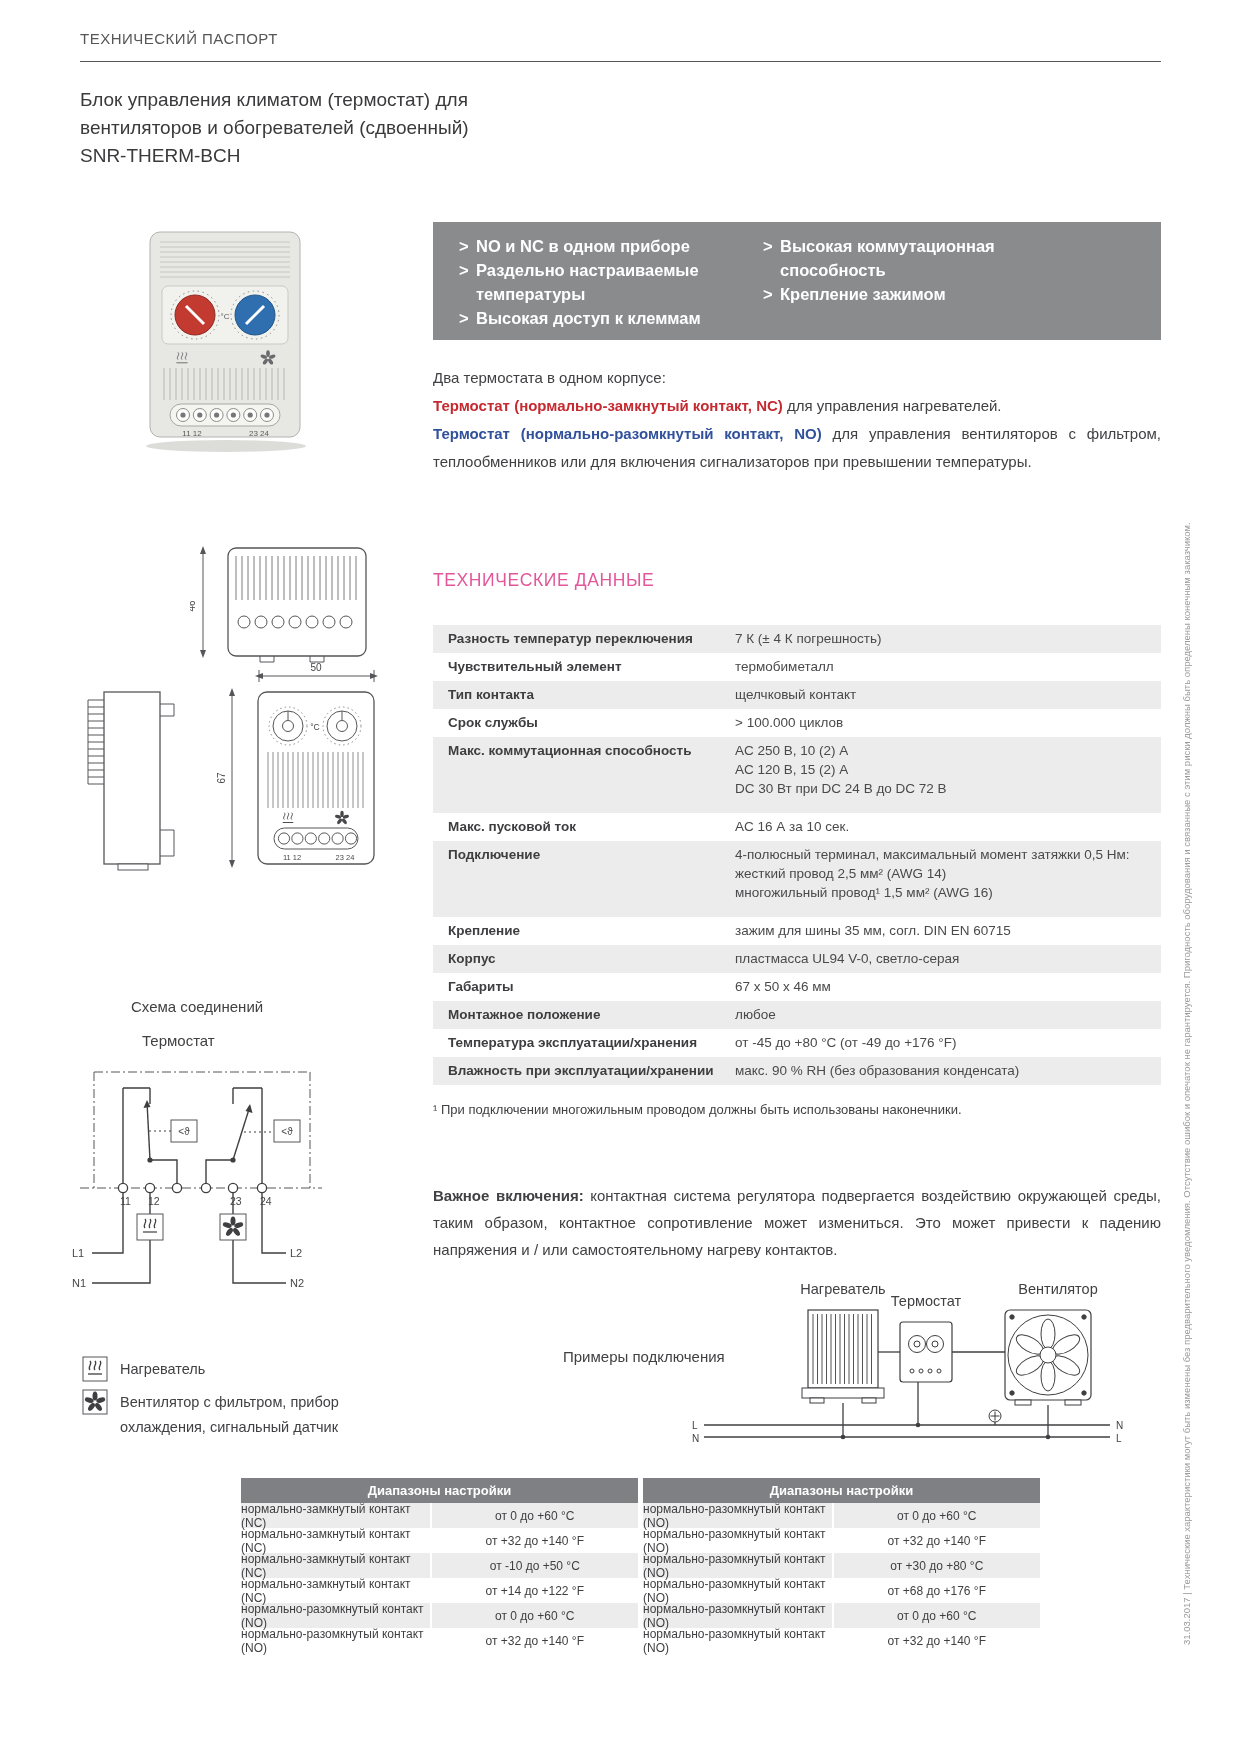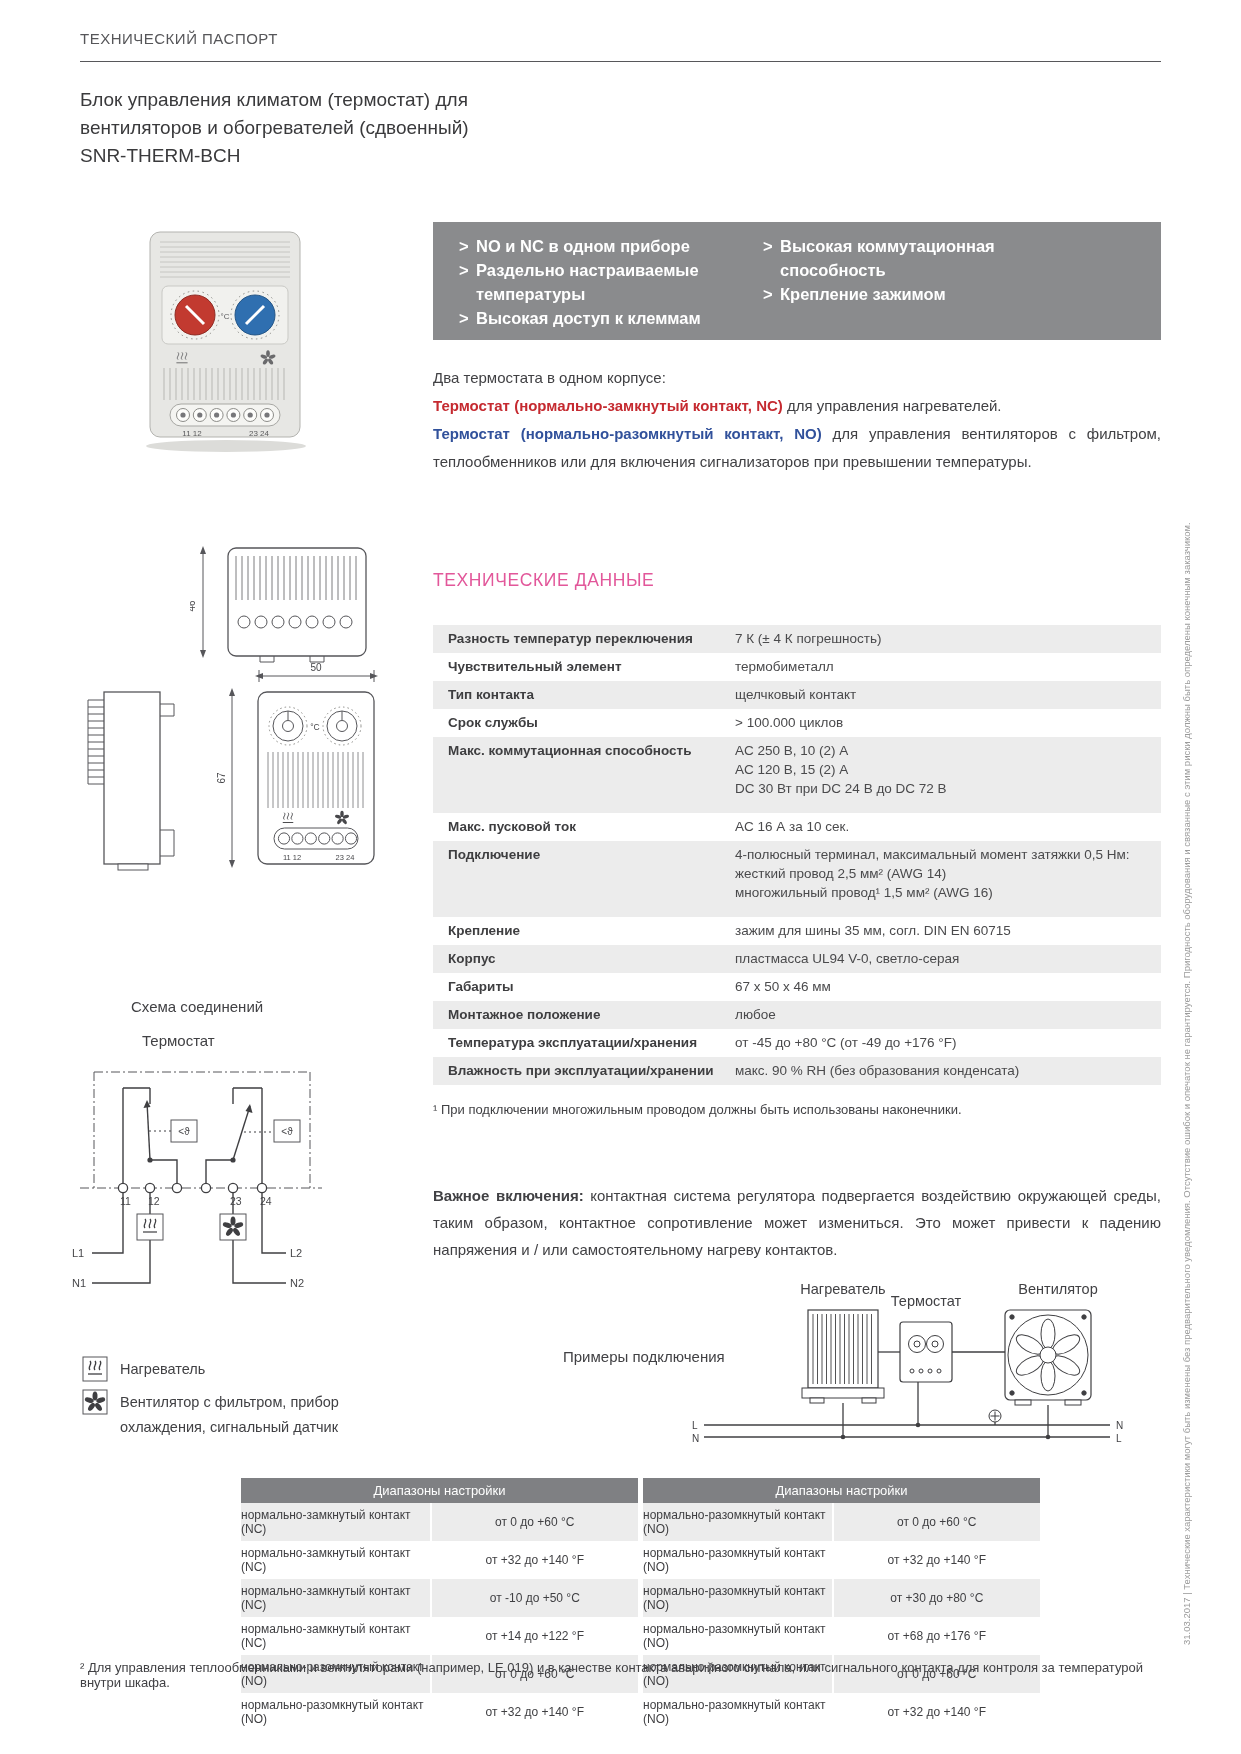--- a/index.html
+++ b/index.html
@@ -57,22 +57,22 @@
   .leg-text{font-size:14.5px;line-height:25px;color:#414144;padding-top:1px}
 
   
   #examples-title{left:563px;top:1348px;font-size:15px;color:#414144}
   #examples{left:690px;top:1272px}
 
   
   .rt{width:397px;font-size:12px;color:#3f3f42}
   #rt-left{left:241px;top:1478px}
   #rt-right{left:643px;top:1478px}
-  .rt-header{height:25px;background:#7f8083;color:#fff;font-weight:normal;font-size:13px;display:flex;align-items:center;justify-content:center}
-  .rt-row{display:flex;height:38px}
+  .rt-header{height:25px;background:#7f8083;color:#fff;font-weight:bold;font-size:13px;display:flex;align-items:center;justify-content:center}
+  .rt-row{display:flex;height:25px}
   .rt-body .rt-row:nth-child(odd){background:#ececec}
   .rt-c1{width:48%;display:flex;align-items:center;justify-content:center;border-right:2px solid #fff}
   .rt-c2{flex:1;display:flex;align-items:center;justify-content:center}
 
   #footnote2{left:80px;top:1660px;width:1085px;font-size:13px;color:#414144}
 
   #sidebar{left:1181px;top:1645px;width:1160px;font-size:9.5px;color:#9a9a9a;transform:rotate(-90deg);transform-origin:0 0}
 
   svg text{font-family:"Liberation Sans",sans-serif}
 </style>
@@ -534,17 +534,16 @@
           <div class="rt-c1">нормально-разомкнутый контакт (NO)</div>
           <div class="rt-c2">от 0 до +60 °C</div>
         </div>
       <div class="rt-row">
           <div class="rt-c1">нормально-разомкнутый контакт (NO)</div>
           <div class="rt-c2">от +32 до +140 °F</div>
         </div>
     </div>
   </div>
 
-  <div class="abs" id="footnote2">² Для управления теплообменниками и вентиляторами (например, LE 019) и в качестве контакта аварийного сигнала, или сигнального контакта для контроля за температурой внутри шкафа.</div>
 
   <div class="abs" id="sidebar">31.03.2017 | Технические характеристики могут быть изменены без предварительного уведомления. Отсутствие ошибок и опечаток не гарантируется. Пригодность оборудования и связанные с этим риски должны быть определены конечным заказчиком.</div>
 
 </div>
 
 </body></html>

